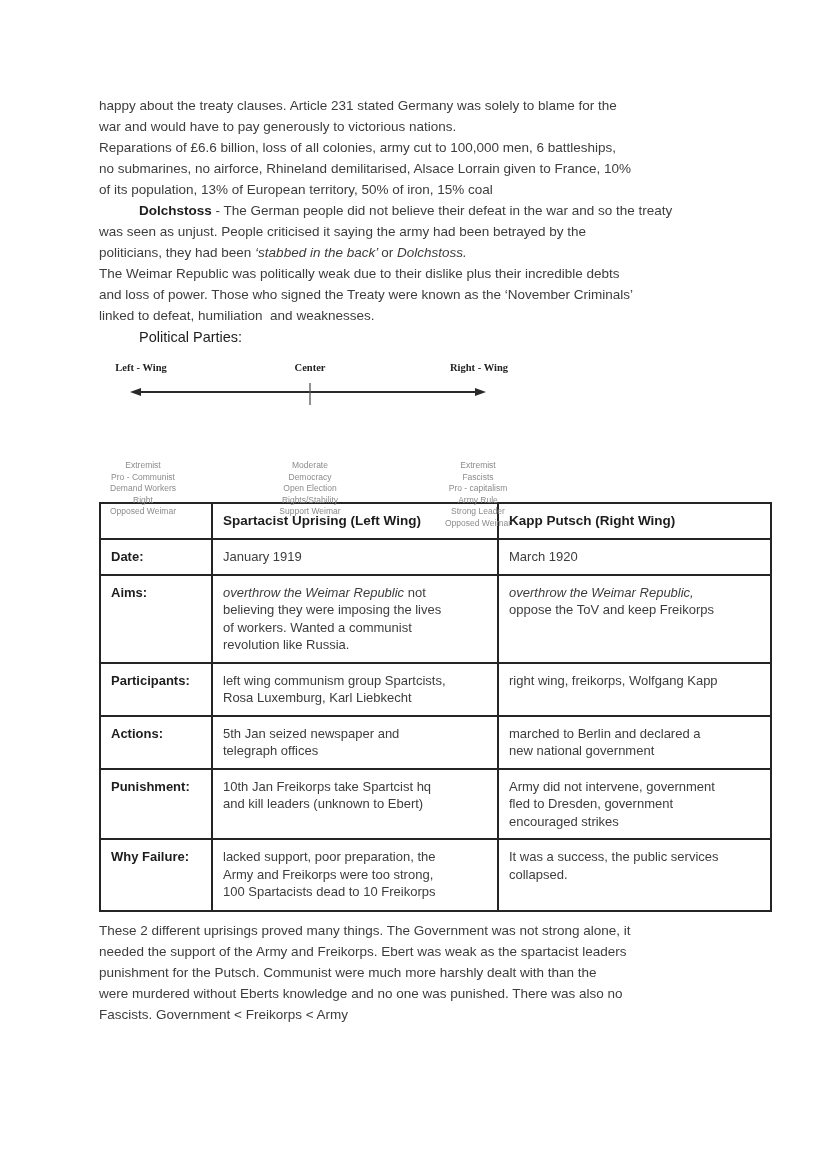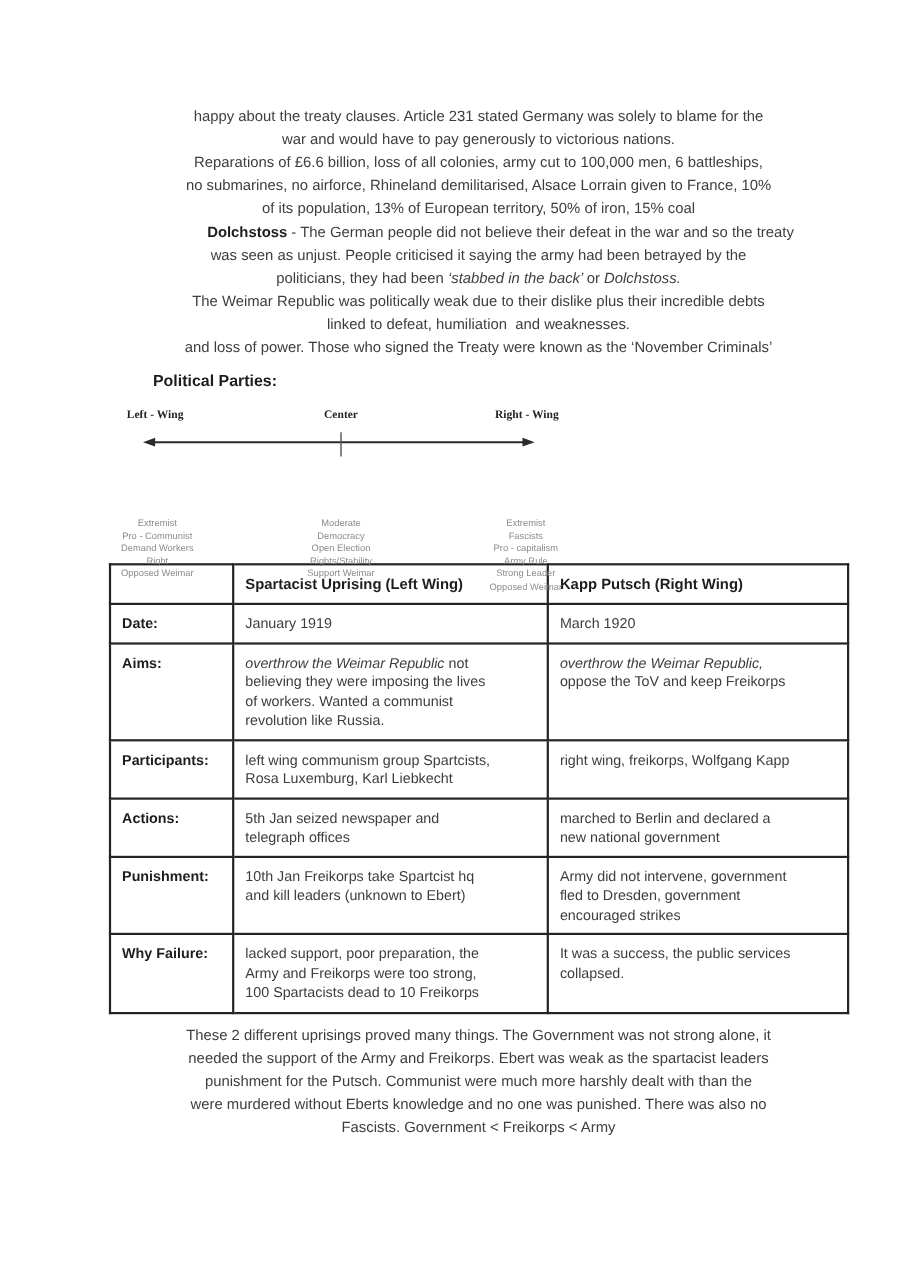--- a/index.html
+++ b/index.html
@@ -6,25 +6,25 @@
   .page {
     position:relative;
     width:828px; height:1169px;
     background:#ffffff;
     overflow:hidden;
     font-family:"Liberation Sans","DejaVu Sans",sans-serif;
     color:#3d3d3d;
   }
   .content { position:absolute; left:99px; top:95px; width:672px; }
 
-  .para { font-size:13.5px; line-height:21px;text-align:center; }
+  .para { font-size:13.5px; line-height:21px; }
   .tline { white-space:pre-wrap; }
   .para b, .heading, th, .lab { color:#1d1d1d;padding-left:40px; }
 
-  .heading { margin-top:11px; font-size:14.5px; font-weight:bold; line-height:21px; }
+  .heading { margin-top:1px; font-size:14.5px; font-weight:normal; line-height:21px; }
 
   .diagram { position:relative; margin-top:14px; height:122px; }
   .dg-title {
     position:absolute; top:0; transform:translateX(-50%);
     font-size:10.5px; font-weight:bold; color:#242424; white-space:nowrap;font-family:Liberation Serif, serif;
   }
   .dg-arrow { position:absolute; left:0; top:17px; }
   .dg-list {
     position:absolute; top:50px; transform:translateX(-50%);
     text-align:center; font-size:8.5px; line-height:11.5px;
@@ -57,22 +57,22 @@
           <div class="tline">war and would have to pay generously to victorious nations.</div>
           <div class="tline">Reparations of £6.6 billion, loss of all colonies, army cut to 100,000 men, 6 battleships,</div>
           <div class="tline">no submarines, no airforce, Rhineland demilitarised, Alsace Lorrain given to France, 10%</div>
           <div class="tline">of its population, 13% of European territory, 50% of iron, 15% coal</div>
         </div>
       <div class="tline"><b>Dolchstoss</b><span> - The German people did not believe their defeat in the war and so the treaty</span></div>
       <div class="tline">was seen as unjust. People criticised it saying the army had been betrayed by the</div>
       <div class="tline"><span>politicians, they had been </span><i>‘stabbed in the back’ </i><span>or </span><i>Dolchstoss.</i></div>
       <div>
           <div class="tline">The Weimar Republic was politically weak due to their dislike plus their incredible debts</div>
+          <div class="tline">and loss of power. Those who signed the Treaty were known as the ‘November Criminals’</div>
           <div class="tline">linked to defeat, humiliation  and weaknesses.</div>
-          <div class="tline">and loss of power. Those who signed the Treaty were known as the ‘November Criminals’</div>
         </div>
     </div>
 
     <div class="heading">Political Parties:</div>
 
     <div class="diagram">
       <div class="dg-title" style="left:42px">Left - Wing</div>
       <div class="dg-title" style="left:211px">Center</div>
       <div class="dg-title" style="left:380px">Right - Wing</div>
 

